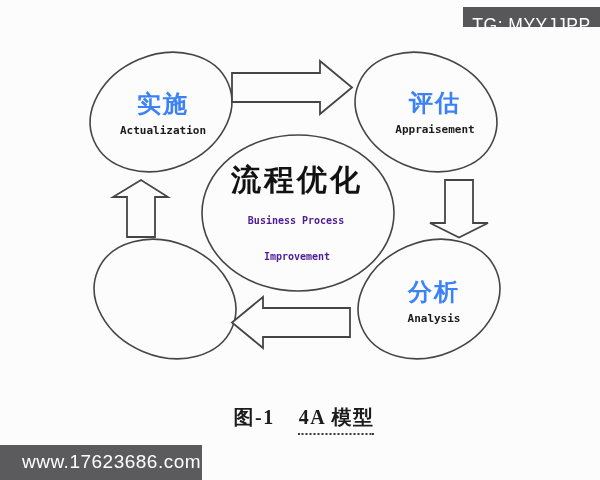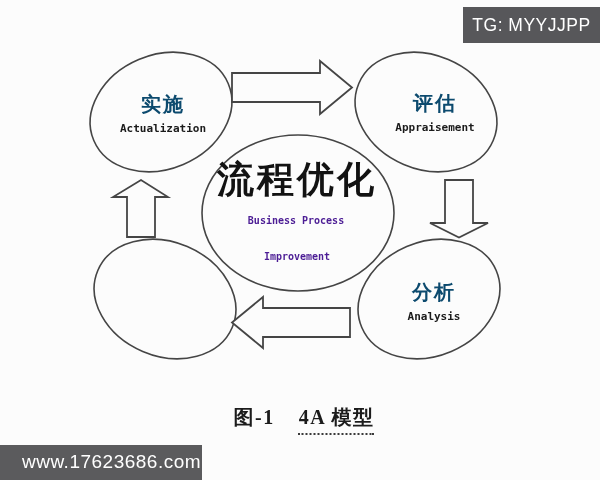--- a/index.html
+++ b/index.html
@@ -7,50 +7,50 @@
     position:relative;width:600px;height:480px;overflow:hidden;
     background:#fcfcfc;font-family:"Liberation Sans",sans-serif;
   }
   svg{position:absolute;left:0;top:0;}
   .node-label{
     position:absolute;transform:translate(-50%,-50%);
     display:flex;flex-direction:column;align-items:center;gap:9px;
     text-align:center;white-space:nowrap;
   }
   .zh{
-    font-size:20px;font-weight:700;letter-spacing:2px;color:#0c4a6e;
+    font-size:24px;font-weight:700;letter-spacing:2px;color:#3b82f6;
     font-family:"Liberation Sans",sans-serif;line-height:1;
   }
   .en{
     font-size:11px;font-weight:700;color:#1b1b1b;
     font-family:"DejaVu Sans Mono",monospace;line-height:1;
   }
   .center-line{
     position:absolute;transform:translate(-50%,-50%);white-space:nowrap;
   }
   .center-zh{
-    font-size:37px;font-weight:700;letter-spacing:3px;color:#121212;
+    font-size:30px;font-weight:700;letter-spacing:3px;color:#121212;
     font-family:"Liberation Sans",sans-serif;
   }
   .center-en{
     font-size:10px;font-weight:700;color:#4c1d95;
     font-family:"DejaVu Sans Mono",monospace;
   }
   .caption{
     position:absolute;left:50%;top:404px;transform:translateX(-50%);
     margin-left:4px;display:flex;align-items:baseline;gap:24px;
     font-family:"Liberation Serif",serif;font-size:20px;font-weight:700;
     letter-spacing:1.5px;color:#1c1c1c;white-space:nowrap;
   }
   .caption .main-part{display:inline-flex;align-items:baseline;}
   .underline-dotted{
     border-bottom:2px dotted #3a3a3a;padding-bottom:2px;
   }
   .tg-badge{
-    position:absolute;left:463px;top:7px;width:137px;height:36px;
+    position:absolute;left:463px;top:7px;width:137px;height:20px;
     background:#57575a;color:#ffffff;font-size:17.5px;line-height:36px;
     text-align:center;letter-spacing:0.5px;
   }
   .site-watermark{
     position:absolute;left:0;top:445px;width:180px;height:41px;
     background:#5b5b5d;color:#ffffff;font-size:19px;line-height:33px;
     padding-left:22px;letter-spacing:0.5px;
   }
 </style>
 </head>

